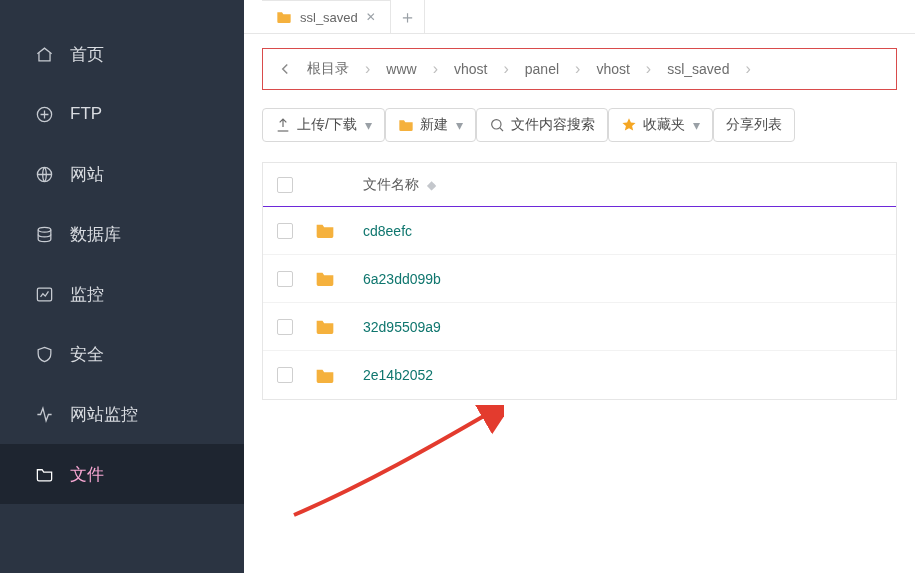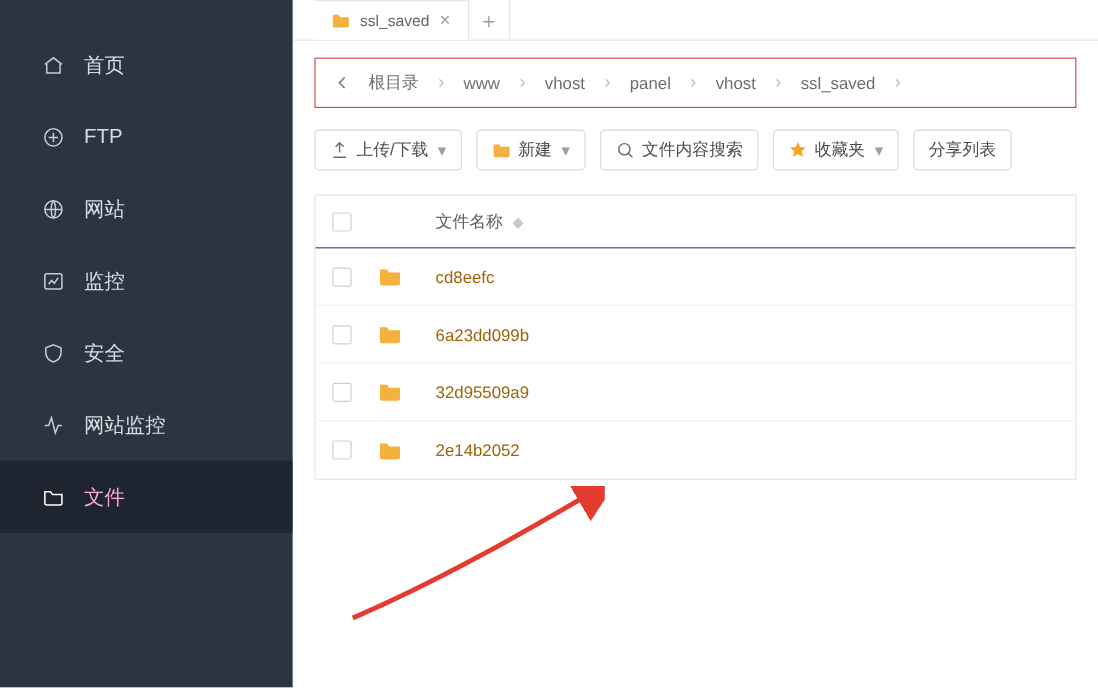--- a/index.html
+++ b/index.html
@@ -23,34 +23,34 @@
 .tab .folder-g { width: 16px; height: 14px; }
 .tab .close { color: #9aa0a6; font-size: 12px; line-height: 1; }
 .tab-add { width: 34px; display: flex; align-items: center; justify-content: center; color: #9aa0a6; font-size: 18px; cursor: pointer; border-right: 1px solid #e6e6e6; }
 
 .crumbs-wrap { margin: 14px 18px 0; border: 1px solid #d94b4b; height: 42px; display: flex; align-items: center; padding: 0 8px; }
 .crumb-back { width: 28px; height: 28px; display: flex; align-items: center; justify-content: center; color: #8b8b8b; cursor: pointer; }
 .crumbs { display: flex; align-items: center; gap: 8px; flex: 1; overflow: hidden; }
 .crumb { color: #6d6d6d; font-size: 14px; padding: 4px 8px; cursor: pointer; white-space: nowrap; }
 .crumb-sep { color: #bfbfbf; }
 
-.toolbar { display: flex; gap: 12px; padding: 18px 18px 12px; }
+.toolbar { display: flex; padding: 18px 18px 12px; }
 .tbtn { display: inline-flex; align-items: center; gap: 6px; height: 34px; padding: 0 12px; border: 1px solid #d9d9d9; border-radius: 4px; background: #fff; color: #4c4c4c; font-size: 14px; cursor: pointer; }
 .tbtn .caret { margin-left: 2px; color: #9aa0a6; }
 .tbtn svg { width: 16px; height: 16px; }
 
 .folder-ico-orange { fill: #f5b13d; }
 .star-ico { fill: #f5a623; }
 
 .table { margin: 8px 18px 0; border: 1px solid #e6e6e6; }
 .thead { display: grid; grid-template-columns: 44px 56px 1fr; align-items: center; height: 44px; border-bottom: 1px solid #6d28d9; color: #5c5c5c; font-size: 14px; }
 .thead .name-col { display: flex; align-items: center; gap: 8px; }
 .sort { color: #c4c7cc; font-size: 12px; line-height: 1; }
 
-.trow { display: grid; grid-template-columns: 44px 56px 1fr; align-items: center; height: 48px; border-bottom: 1px solid #f2f2f2; font-size: 14px; color: #a16207; }
+.trow { display: grid; grid-template-columns: 44px 56px 1fr; align-items: center; height: 48px; border-bottom: 1px solid #f2f2f2; font-size: 14px; color: #0f766e; }
 .trow:last-child { border-bottom: none; }
 .chk { width: 16px; height: 16px; border: 1px solid #cfcfcf; border-radius: 2px; background: #fff; margin-left: 14px; cursor: pointer; }
 .ficon { width: 20px; height: 17px; display: block; margin-left: 8px; }
 .fname { overflow: hidden; text-overflow: ellipsis; white-space: nowrap; }
 
 
 .arrow { position: absolute; left: 40px; top: 405px; width: 220px; height: 120px; pointer-events: none; }
 </style>
 </head>
 <body>
@@ -76,20 +76,30 @@
       <span>FTP</span>
     </div>
     <div class="side-item">
       <span class="icon">
           <svg viewBox="0 0 24 24">
             <circle cx="12" cy="12" r="9"></circle>
             <path d="M3 12h18M12 3c3 3 3 15 0 18M12 3c-3 3-3 15 0 18"></path>
           </svg>
         </span>
       <span>网站</span>
+    </div>
+    <div class="side-item">
+      <span class="icon">
+          <svg viewBox="0 0 24 24">
+            <ellipse cx="12" cy="6" rx="8" ry="3"></ellipse>
+            <path d="M4 6v12c0 1.7 3.6 3 8 3s8-1.3 8-3V6"></path>
+            <path d="M4 12c0 1.7 3.6 3 8 3s8-1.3 8-3"></path>
+          </svg>
+        </span>
+      <span>数据库</span>
     </div>
     <div class="side-item">
       <span class="icon">
           <svg viewBox="0 0 24 24">
             <rect x="3" y="4" width="18" height="16" rx="2"></rect>
             <path d="M7 15l3-4 3 3 4-6"></path>
           </svg>
         </span>
       <span>监控</span>
     </div>

